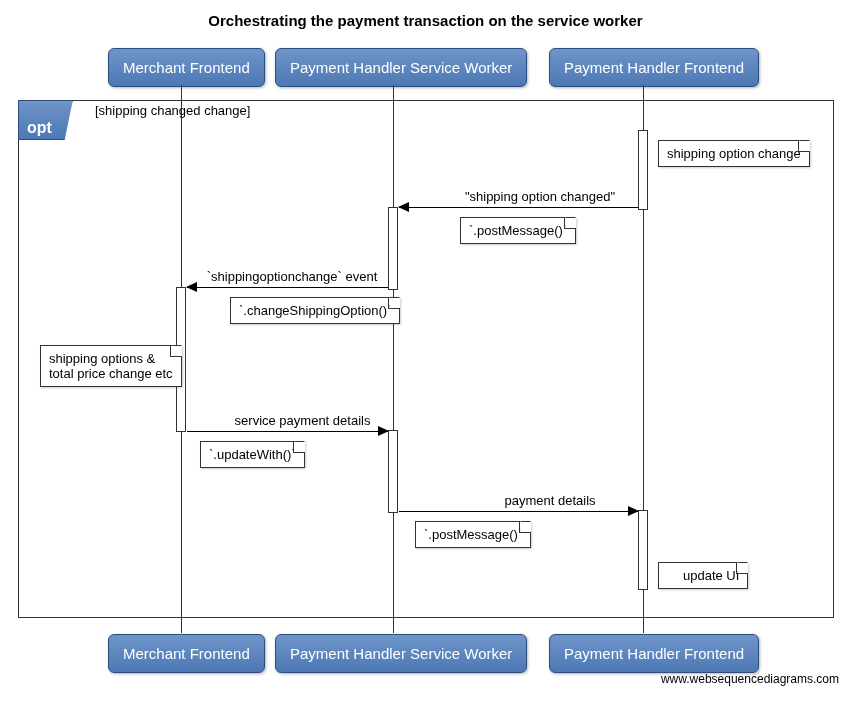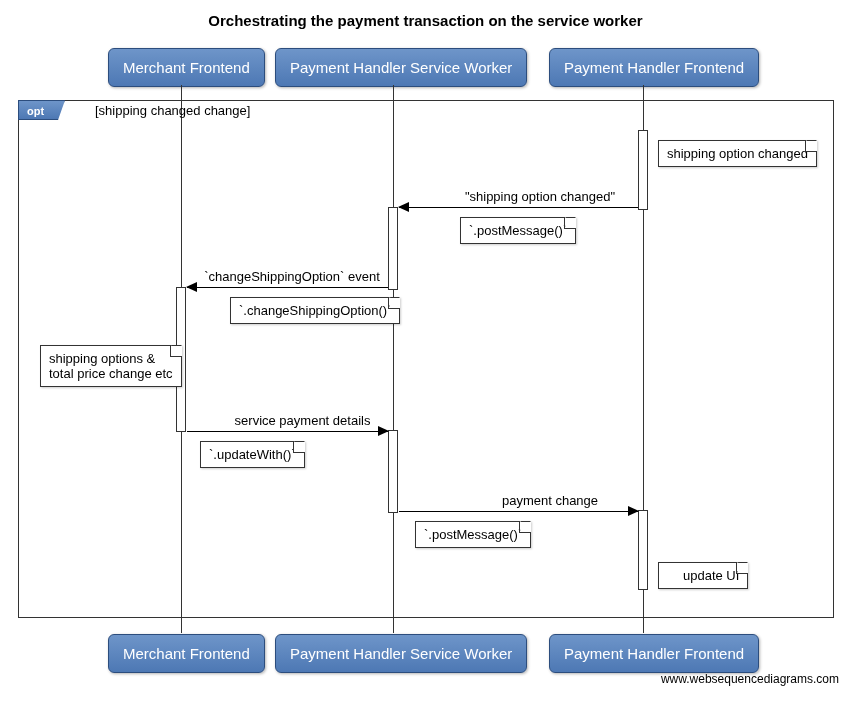--- a/index.html
+++ b/index.html
@@ -40,23 +40,23 @@
     border: 1px solid #333;
     box-sizing: border-box;
   }
   .opt-label {
     position: absolute;
     top: -1px;
     left: -1px;
     background: linear-gradient(#6e95c9, #4d78b4);
     border: 1px solid #2c4d7d;
     color: #fff;
-    font-size: 11px;
+    font-size: 16px;
     font-weight: bold;
-    padding: 4px 20px 2px 8px;
+    padding: 18px 20px 2px 8px;
     clip-path: polygon(0 0, 100% 0, 85% 100%, 0 100%);
   }
   .opt-condition {
     position: absolute;
     top: 2px;
     left: 76px;
     font-size: 13px;
     text-align: left;
   }
   .note {
@@ -148,38 +148,38 @@
 <div class="activation" style="left:388px; top:207px; height:83px;"></div>
 <div class="activation" style="left:176px; top:287px; height:145px;"></div>
 <div class="activation" style="left:388px; top:430px; height:83px;"></div>
 <div class="activation" style="left:638px; top:510px; height:80px;"></div>
 
 <div class="opt-box" style="left:18px; top:100px; width:816px; height:518px;">
   <div class="opt-label">opt</div>
   <div class="opt-condition">[shipping changed change]</div>
 </div>
 
-<div class="note" style="left:658px; top:140px;">shipping option changed</div>
+<div class="note" style="left:658px; top:140px;">shipping option change</div>
 
 <div class="msg-label" style="left:440px; top:189px; width:200px;">"shipping option changed"</div>
 <div class="arrow left" style="left:399px; top:207px; width:239px;"></div>
 <div class="note" style="left:460px; top:217px;">`.postMessage()`</div>
 
-<div class="msg-label" style="left:192px; top:269px; width:200px;">`changeShippingOption` event</div>
+<div class="msg-label" style="left:192px; top:269px; width:200px;">`shippingoptionchange` event</div>
 <div class="arrow left" style="left:187px; top:287px; width:201px;"></div>
 <div class="note" style="left:230px; top:297px;">`.changeShippingOption()`</div>
 
 <div class="note" style="left:40px; top:345px; white-space:pre-line;">shipping options &amp;
 total price change etc</div>
 
 <div class="msg-label" style="left:215px; top:413px; width:175px;">service payment details</div>
 <div class="arrow right" style="left:187px; top:431px; width:201px;"></div>
 <div class="note" style="left:200px; top:441px;">`.updateWith()`</div>
 
-<div class="msg-label" style="left:460px; top:493px; width:180px;">payment change</div>
+<div class="msg-label" style="left:460px; top:493px; width:180px;">payment details</div>
 <div class="arrow right" style="left:399px; top:511px; width:239px;"></div>
 <div class="note" style="left:415px; top:521px;">`.postMessage()`</div>
 
 <div class="note" style="left:658px; top:562px;padding-left:24px;">update UI</div>
 
 <div class="participant" style="left:108px; top:634px;">Merchant Frontend</div>
 <div class="participant" style="left:275px; top:634px;">Payment Handler Service Worker</div>
 <div class="participant" style="left:549px; top:634px;">Payment Handler Frontend</div>
 
 <div class="watermark">www.websequencediagrams.com</div>

